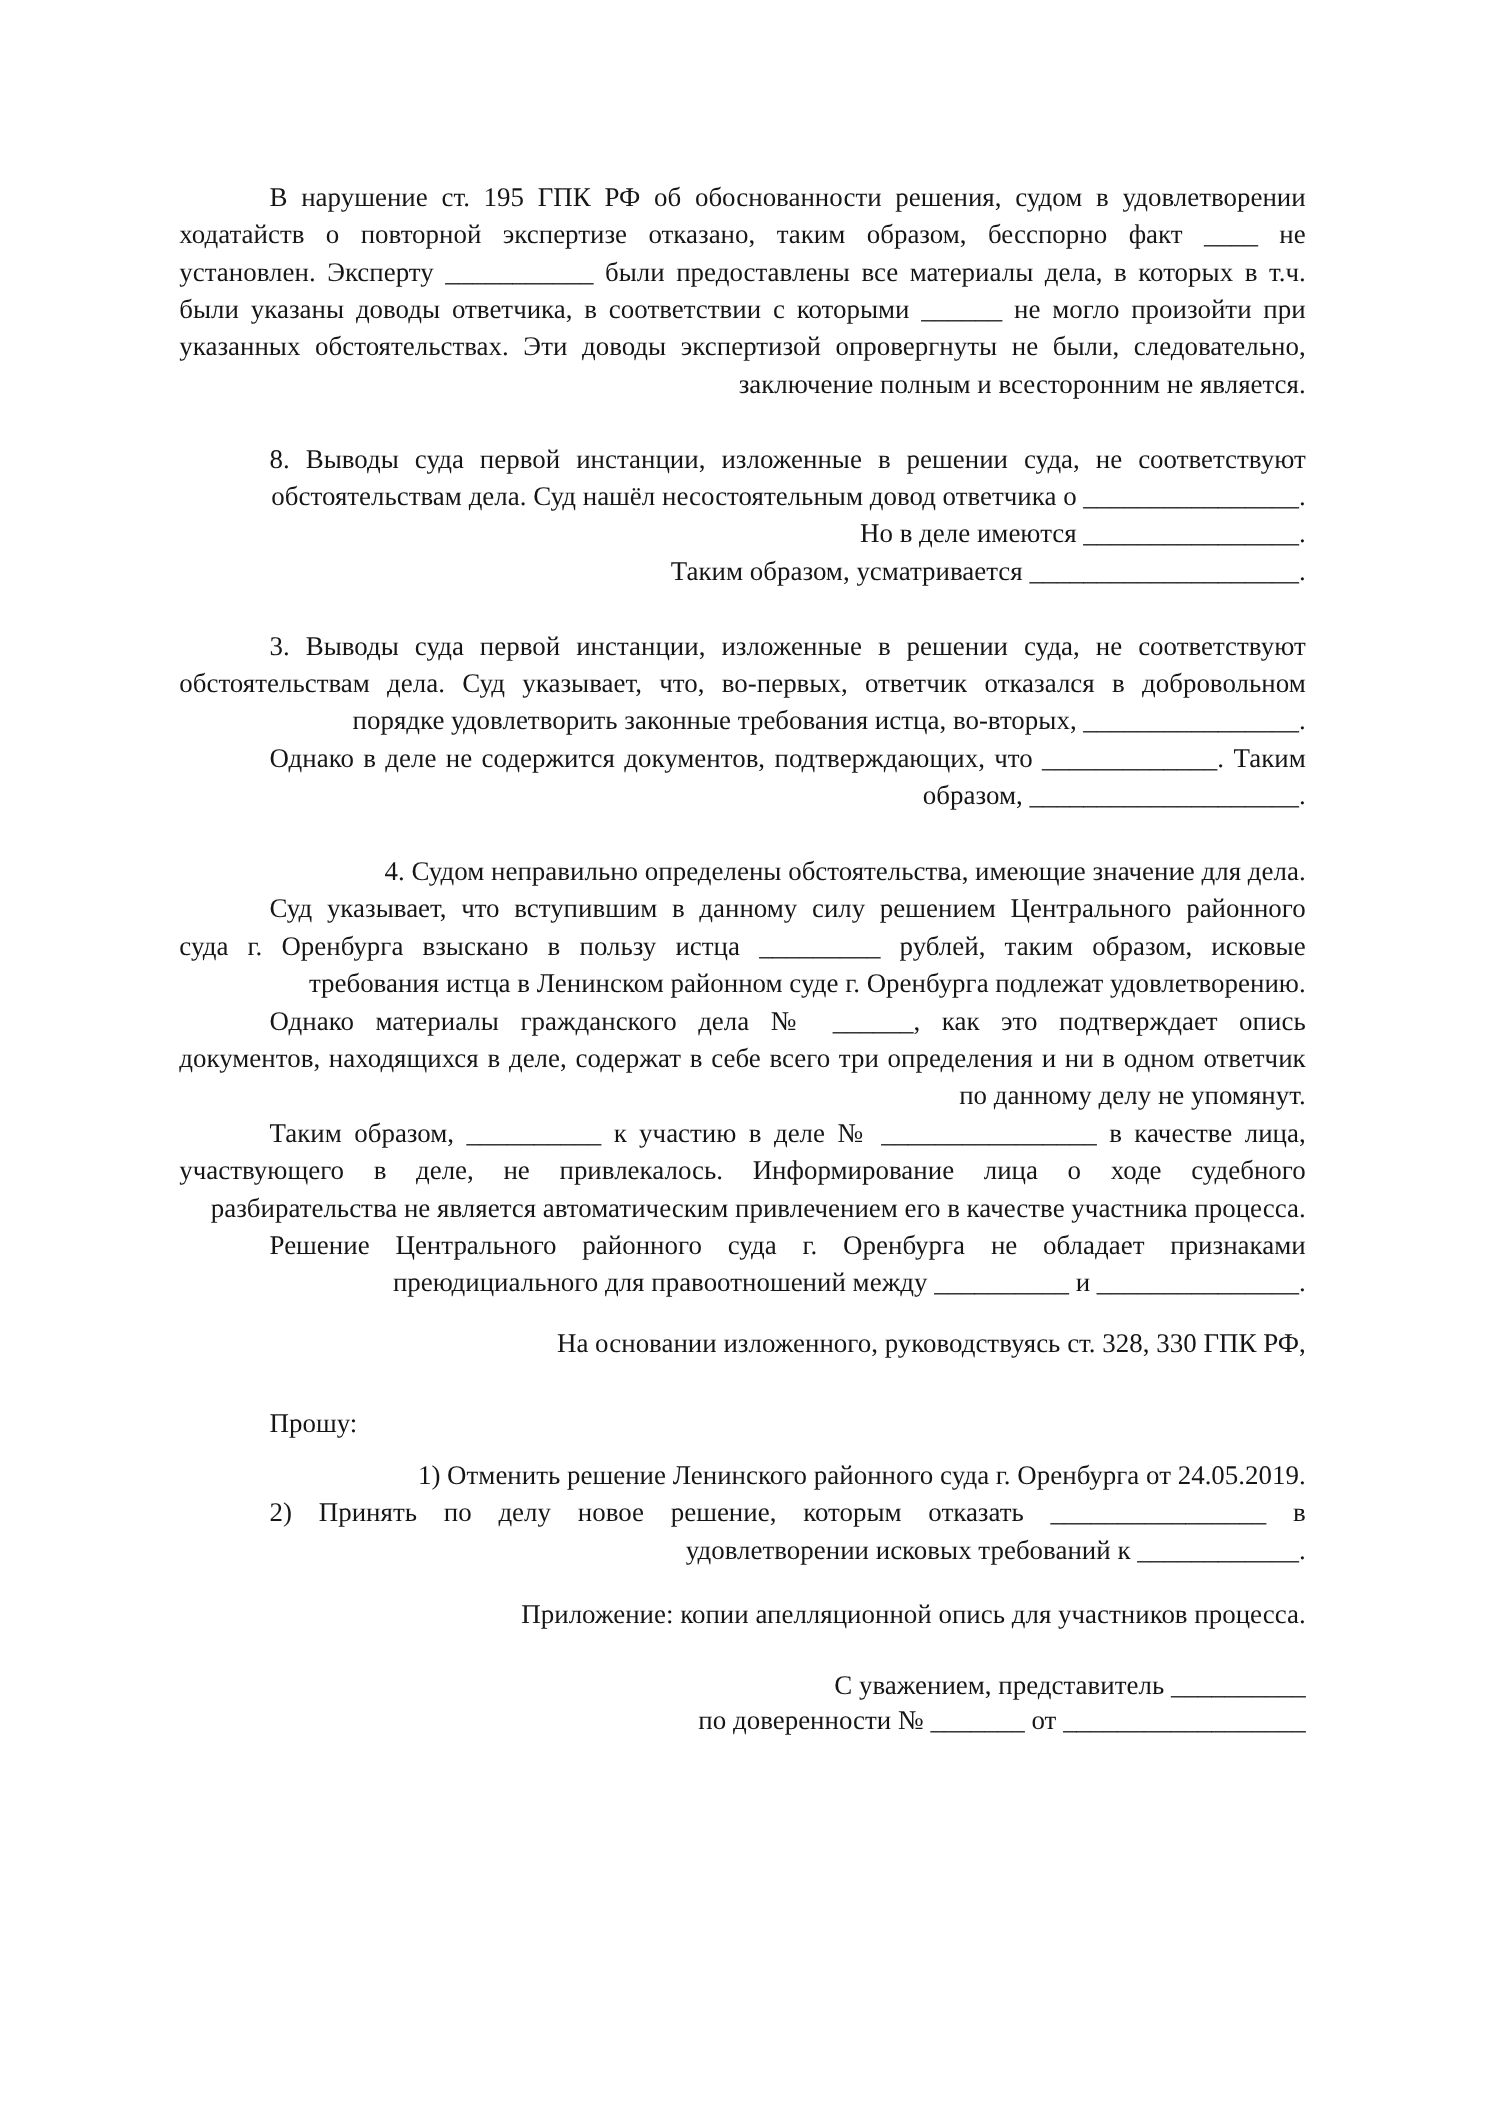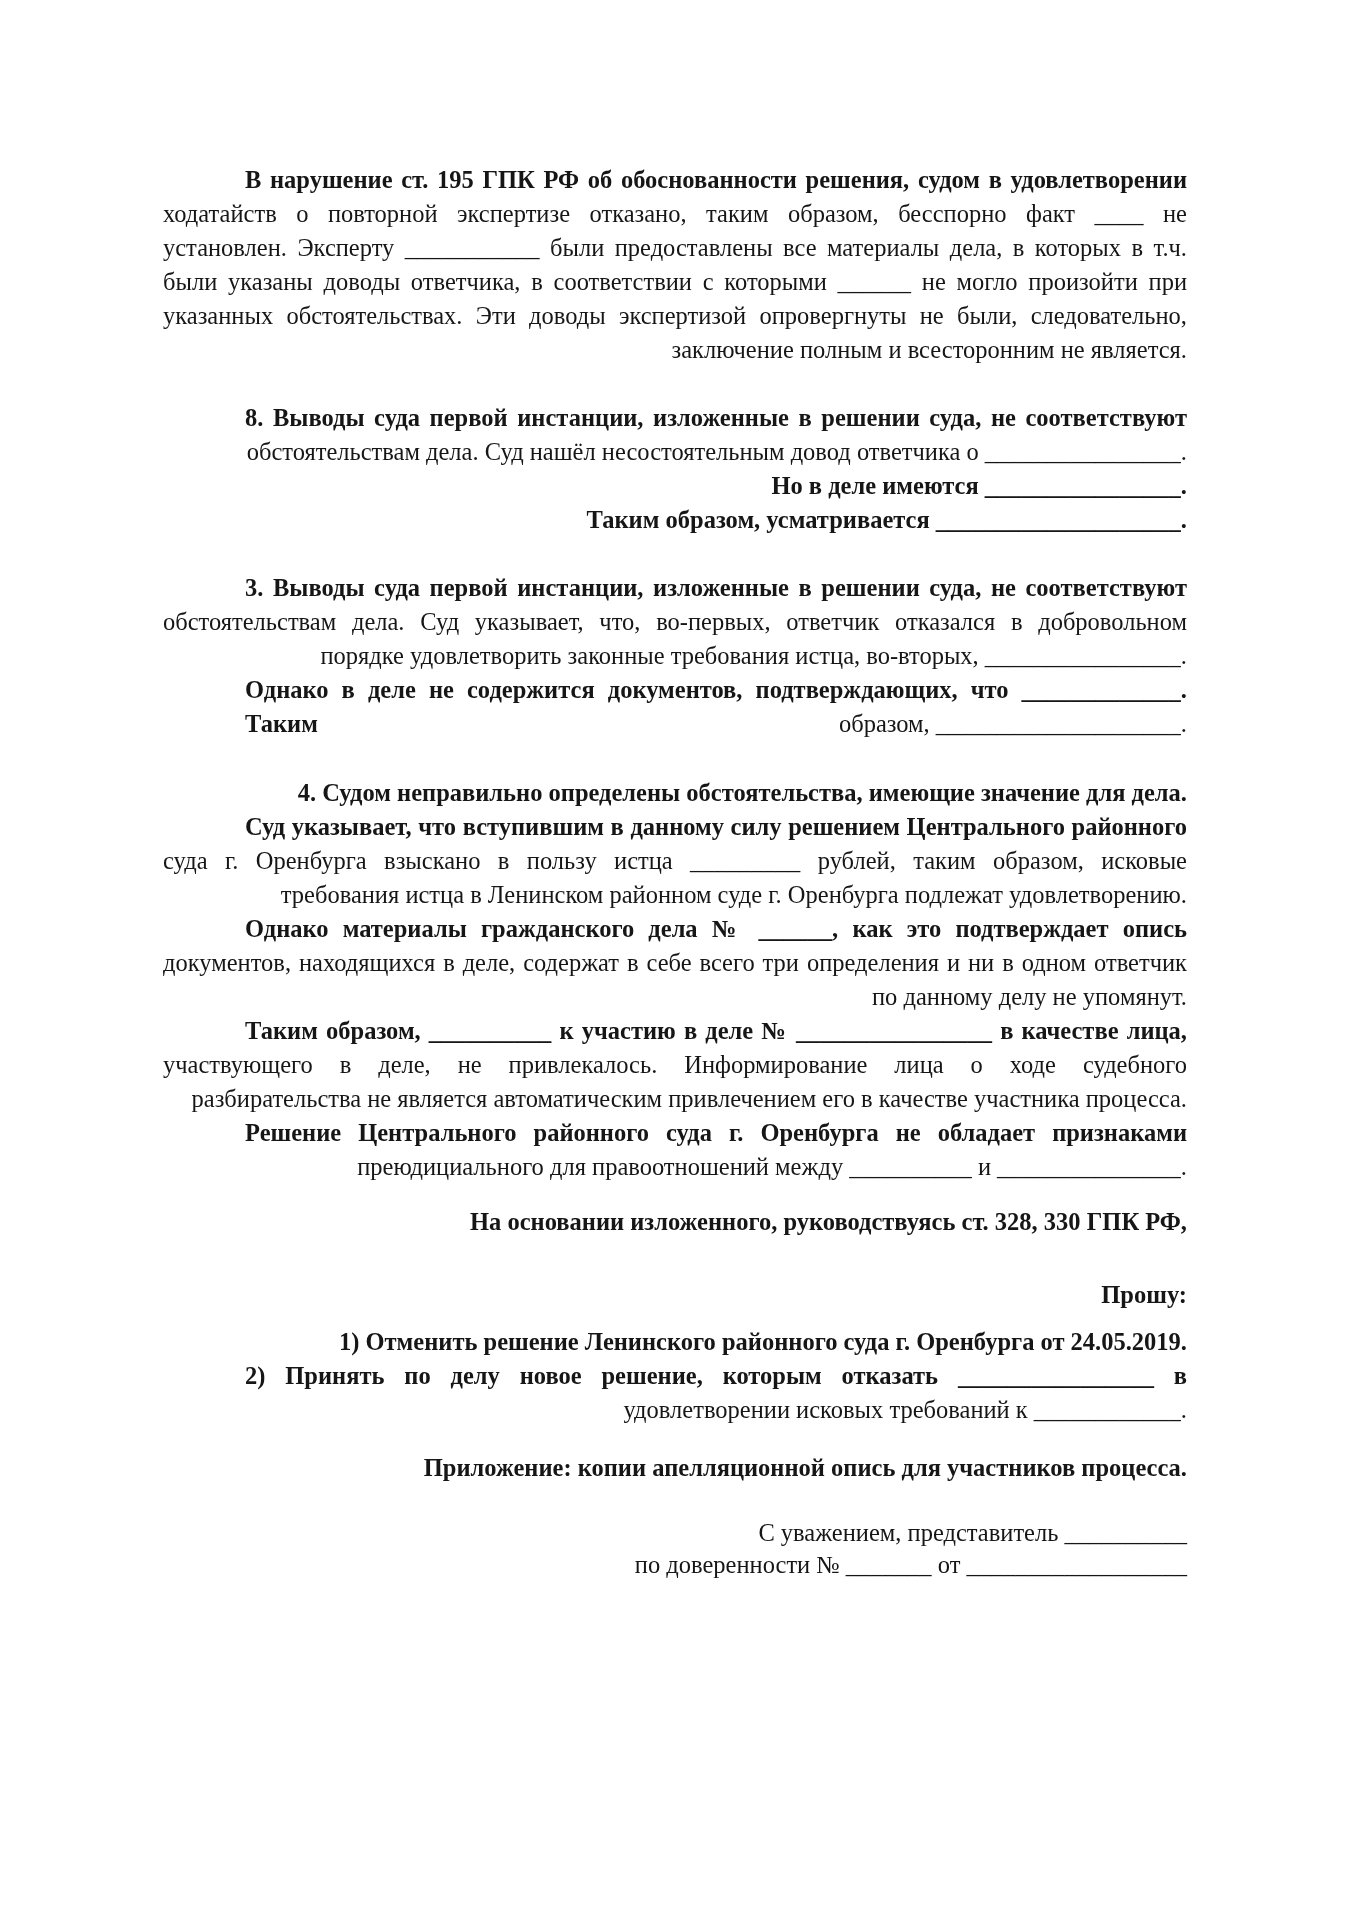--- a/index.html
+++ b/index.html
@@ -9,23 +9,23 @@
     background: #ffffff;
     font-family: "Liberation Serif", "DejaVu Serif", serif;
     font-size: 24.5px; color: #161616;
   }
   .line {
     position: absolute; left: 163px; width: 1024px; height: 34px;
     line-height: 34px; white-space: nowrap; overflow: visible;
     box-sizing: border-box;
     text-align: right;
   }
-  .line.indent { padding-left: 82px; font-weight: bold; }
+  .line.indent { padding-left: 82px; }
   .line.justify { text-align: justify; text-align-last: justify; white-space: normal; }
-  .line.center { text-align: right; }
+  .line.center { text-align: left; }
   .line.center.indent { padding-left: 82px; }
 </style>
 </head>
 <body>
 
 <div class="page">
 
   <div>
     <div class="line indent justify" style="top:163px">В нарушение ст. 195 ГПК РФ об обоснованности решения, судом в удовлетворении</div>
     <div class="line justify" style="top:197px">ходатайств о повторной экспертизе отказано, таким образом, бесспорно факт ____ не</div>

